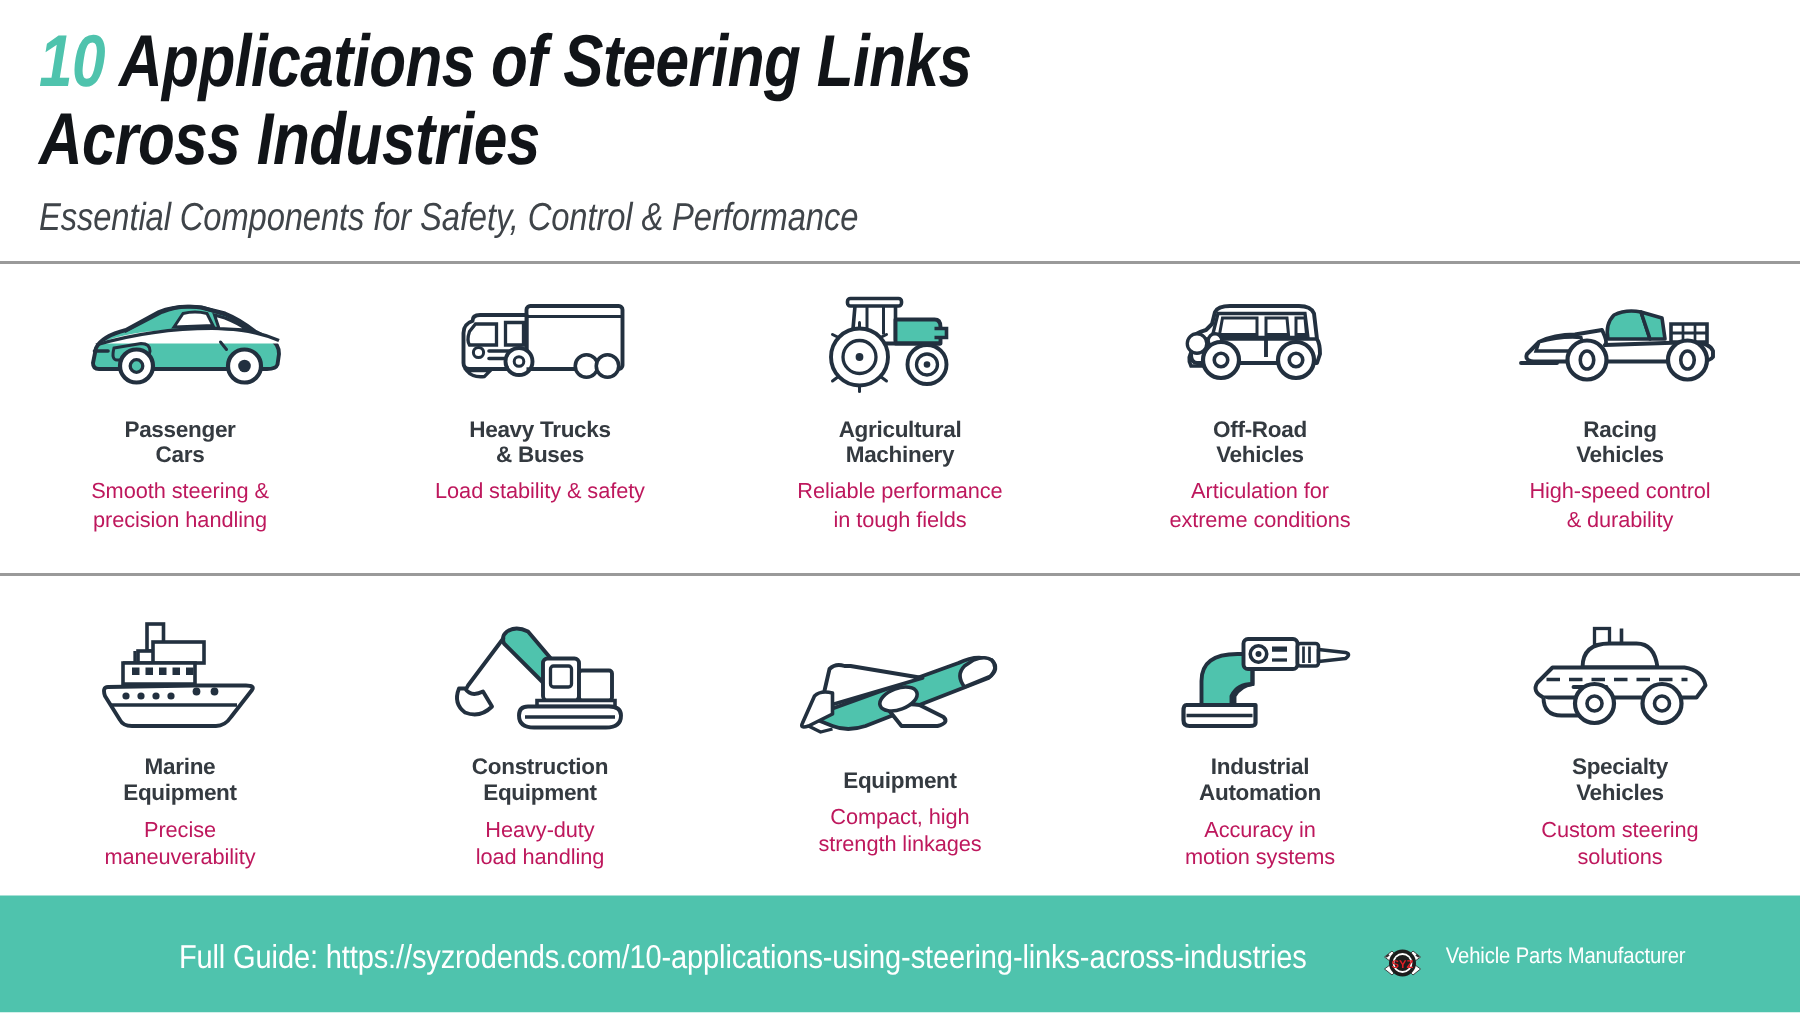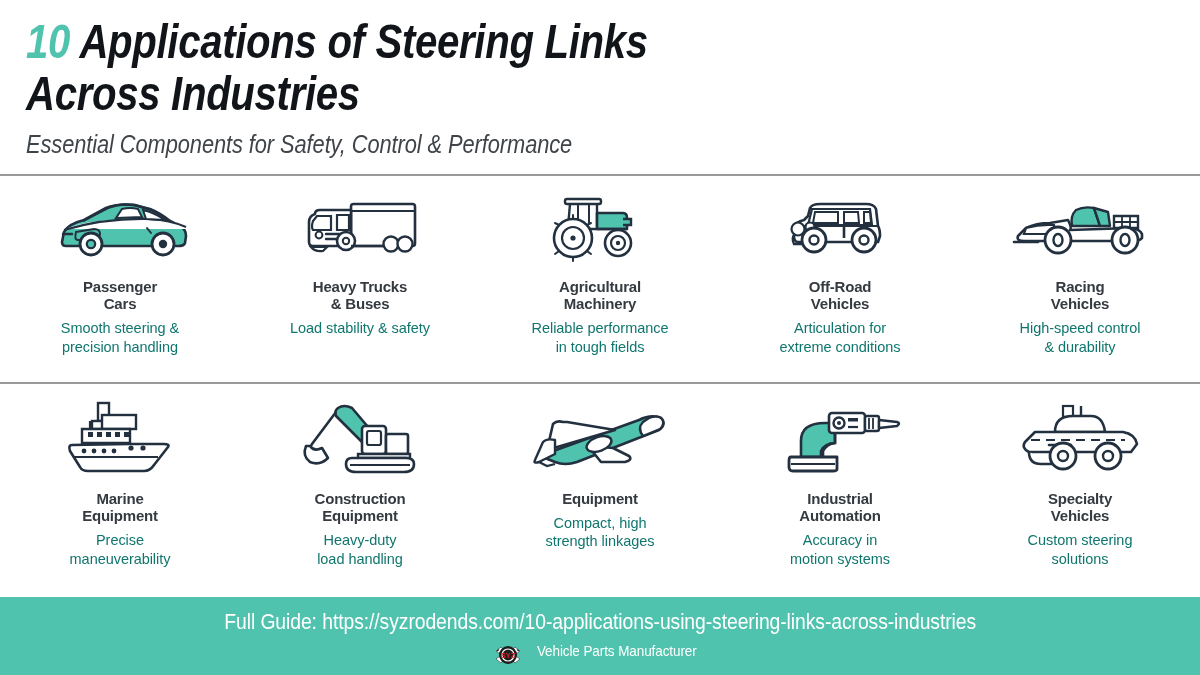--- a/index.html
+++ b/index.html
@@ -38,21 +38,21 @@
 
   .divider { width: 100%; height: 2px; background: #9a9a9a; }
   .divider.top { margin-top: 14px; }
 
   
   .row {
     display: flex;
     width: 100%;
   }
   .row.r1 { height: 206px; }
-  .row.r2 { height: 210px; }
+  .row.r2 { height: 210px; align-items: center; }
 
   .card {
     flex: 1 1 20%;
     display: flex;
     flex-direction: column;
     align-items: center;
     padding-top: 14px;
   }
   .icon-wrap {
     height: 78px;
@@ -66,37 +66,37 @@
     font-size: 15px;
     font-weight: 600;
     color: #343a40;
     line-height: 1.15;
     letter-spacing: -0.2px;
   }
   .card-desc {
     margin-top: 7px;
     text-align: center;
     font-size: 14.5px;
-    color: #0f766e;
+    color: #be185d;
     line-height: 1.25;
     letter-spacing: -0.05px;
   }
 
   
   .row.r2 .icon-wrap { height: 82px; }
 
   
   .footer {
     position: absolute;
     left: 0; bottom: 0;
     width: 1200px;
     height: 78px;
     background: #4FC3AD;
     display: flex;
-    flex-direction: column;
+    flex-direction: row;
     align-items: center;
     justify-content: center;
     padding-top: 4px;
   }
   .footer-url {
     color: #ffffff;
     font-size: 22px;
     font-weight: 400;
     letter-spacing: -0.1px;
     transform: scaleX(0.88);

